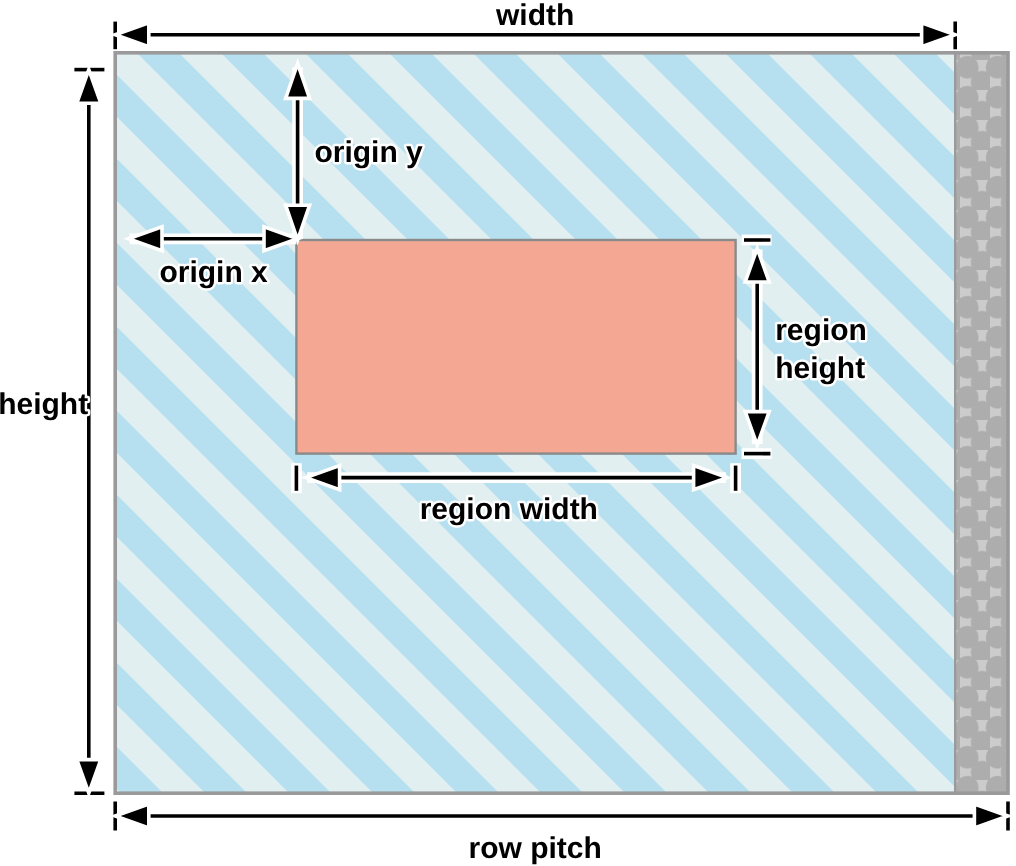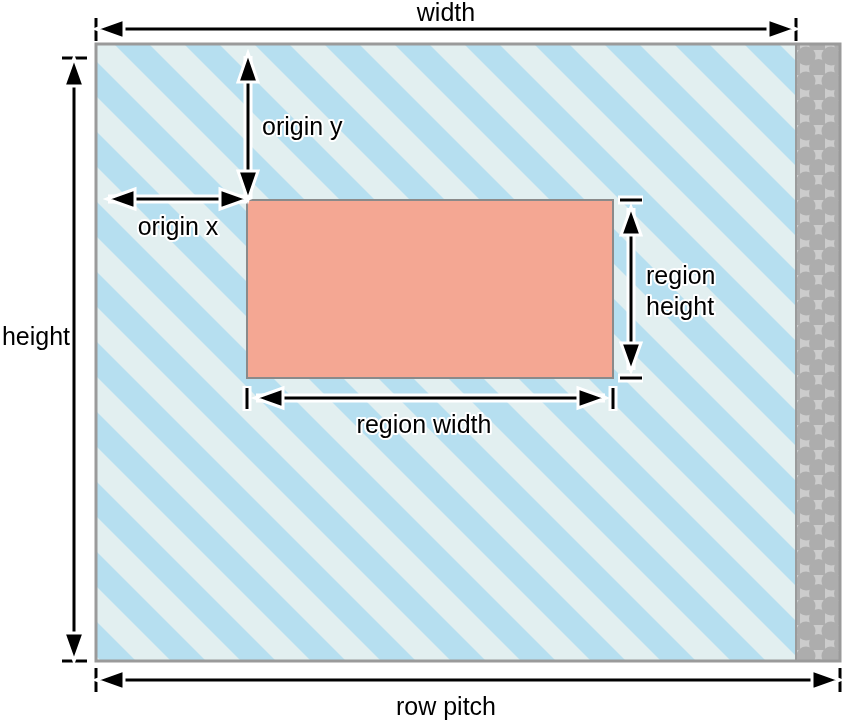--- a/index.html
+++ b/index.html
@@ -10,20 +10,21 @@
   body {
     width: 847px;
     height: 722px;
     font-family: "Liberation Sans", sans-serif;
     overflow: hidden;
   }
   #diagram-root {
     position: relative;
     width: 773px;
     height: 722px;
+    font-weight: bold;
   }
   svg.diagram {
     display: block;
     width: 847px;
     height: 722px;
   }
   text.dim-label {
     font-family: "Liberation Sans", sans-serif;
     font-size: 25px;
     fill: #000000;

